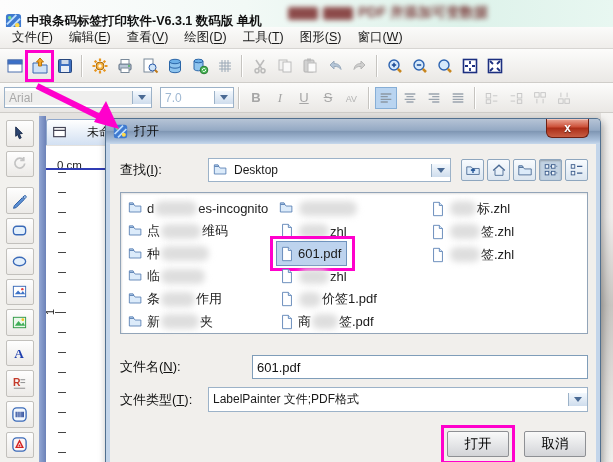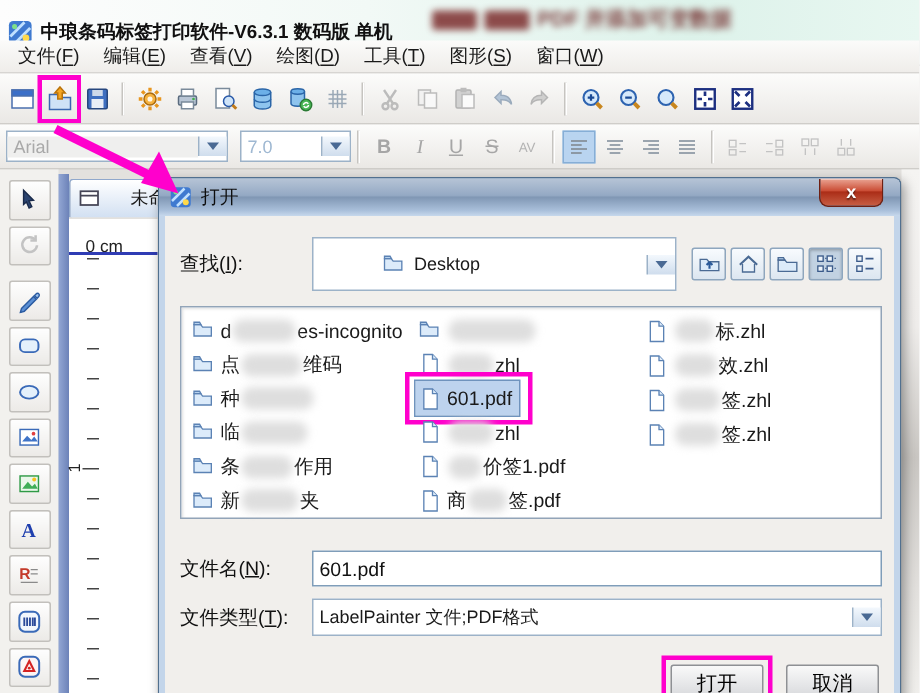--- a/index.html
+++ b/index.html
@@ -81,40 +81,40 @@
     border-radius:4px 4px 0 0;position:relative;}
   .dlg-title .dlg-caption{font-size:12.5px;color:#0d0d0d;}
   .close-btn{position:absolute;right:11px;top:0;width:43px;height:19px;border:1px solid #6e2013;border-top:none;
     border-radius:0 0 6px 6px;background:linear-gradient(#eba796 0%,#cb4e36 45%,#ab2d17 50%,#c75d43 100%);
     color:#fff;font-weight:bold;font-size:12px;line-height:17px;text-align:center;padding:0;
     text-shadow:0 1px 1px rgba(0,0,0,.5);box-shadow:inset 0 1px 0 rgba(255,255,255,.4);}
   .dlg-body{position:absolute;left:4px;right:4px;top:25px;bottom:0;background:#f1efec;
     padding:14px 8px 0 10px;box-sizing:border-box;font-size:13px;}
   .dlg-row{display:flex;align-items:center;}
   .dlg-label{width:88px;flex:none;font-size:13px;color:#111;}
-  .lookin-combo{width:287px;height:36px;padding-left:42px;}
+  .lookin-combo{width:287px;height:24px;}
   .lookin-combo .combo-text{gap:5px;}
   .nav-group{display:flex;margin-left:10px;gap:3px;}
   .nav-btn{width:23px;height:22px;border:1px solid #8ea6be;border-radius:2px;padding:0;
     background:linear-gradient(#f8fbfe,#dce6f0);display:flex;align-items:center;justify-content:center;}
   .nav-btn.pressed{background:#c2d2e2;box-shadow:inset 0 1px 2px rgba(0,0,0,.25);}
   .file-list{margin-top:10px;height:142px;background:#fff;border:1px solid #92a4b8;
     box-shadow:inset 1px 1px 2px rgba(0,0,0,.12);position:relative;display:flex;padding:4px 0 0 5px;box-sizing:border-box;}
   .flist-col{width:151px;flex:none;display:flex;flex-direction:column;}
   .flist-item{height:23px;display:flex;align-items:center;gap:3px;padding-left:2px;position:relative;width:max-content;
     padding-right:5px;}
   .fname{white-space:nowrap;font-size:13px;display:flex;align-items:center;}
   .blurseg{display:inline-block;height:15px;background:#dedede;border-radius:7px;filter:blur(3px);margin:0 1px;}
   .flist-item.sel{background:#bdd3ee;outline:1px solid #6f93bd;}
   .flist-item.anno::after{content:"";position:absolute;left:-7px;right:-9px;top:-6px;bottom:-6px;
     border:3px solid #ff00cc;pointer-events:none;}
   .txt-input{height:22px;border:1px solid #7f9db9;background:#fff;font-size:13px;padding:0 4px;flex:1;
     font-family:"Liberation Sans",sans-serif;color:#111;}
   .type-combo{flex:1;height:25px;}
-  .dlg-row.mt-name{margin-top:21px;}
+  .dlg-row.mt-name{margin-top:21px;gap:44px;}
   .dlg-row.mt-type{margin-top:8px;}
   .btn-row{margin-top:19px;display:flex;justify-content:flex-end;gap:15px;padding-right:2px;}
   .win-btn{width:62px;height:26px;border:1px solid #8e9094;border-radius:2px;font-size:13.5px;
     background:linear-gradient(#f9f9f9,#e4e5e7 55%,#d3d4d7);padding:0;font-family:"Liberation Sans",sans-serif;}
   .anno-open{position:relative;display:inline-block;}
   .anno-open::after{content:"";position:absolute;left:-6px;right:-6px;top:-6px;bottom:-7px;
     border:3px solid #ff00cc;pointer-events:none;}
 
   
   .anno-arrow{position:absolute;left:0;top:0;z-index:40;pointer-events:none;}
@@ -777,32 +777,20 @@
               </span>
             </div>
             <div class="flist-item">
               <span class="icon">
                 <svg viewBox="0 0 18 18" width="16" height="16">
                   <path d="M4 1.5h6.5L14 5v11.5H4z" fill="#fff" stroke="#5b82b4"></path>
                   <path d="M10.5 1.5V5H14" fill="#dcebfa" stroke="#5b82b4"></path>
                 </svg>
               </span>
               <span class="fname">
-                <span class="blurseg" style="width:28px"></span>
-                <span>效.zhl</span>
-              </span>
-            </div>
-            <div class="flist-item">
-              <span class="icon">
-                <svg viewBox="0 0 18 18" width="16" height="16">
-                  <path d="M4 1.5h6.5L14 5v11.5H4z" fill="#fff" stroke="#5b82b4"></path>
-                  <path d="M10.5 1.5V5H14" fill="#dcebfa" stroke="#5b82b4"></path>
-                </svg>
-              </span>
-              <span class="fname">
                 <span class="blurseg" style="width:30px"></span>
                 <span>签.zhl</span>
               </span>
             </div>
             <div class="flist-item">
               <span class="icon">
                 <svg viewBox="0 0 18 18" width="16" height="16">
                   <path d="M4 1.5h6.5L14 5v11.5H4z" fill="#fff" stroke="#5b82b4"></path>
                   <path d="M10.5 1.5V5H14" fill="#dcebfa" stroke="#5b82b4"></path>
                 </svg>

